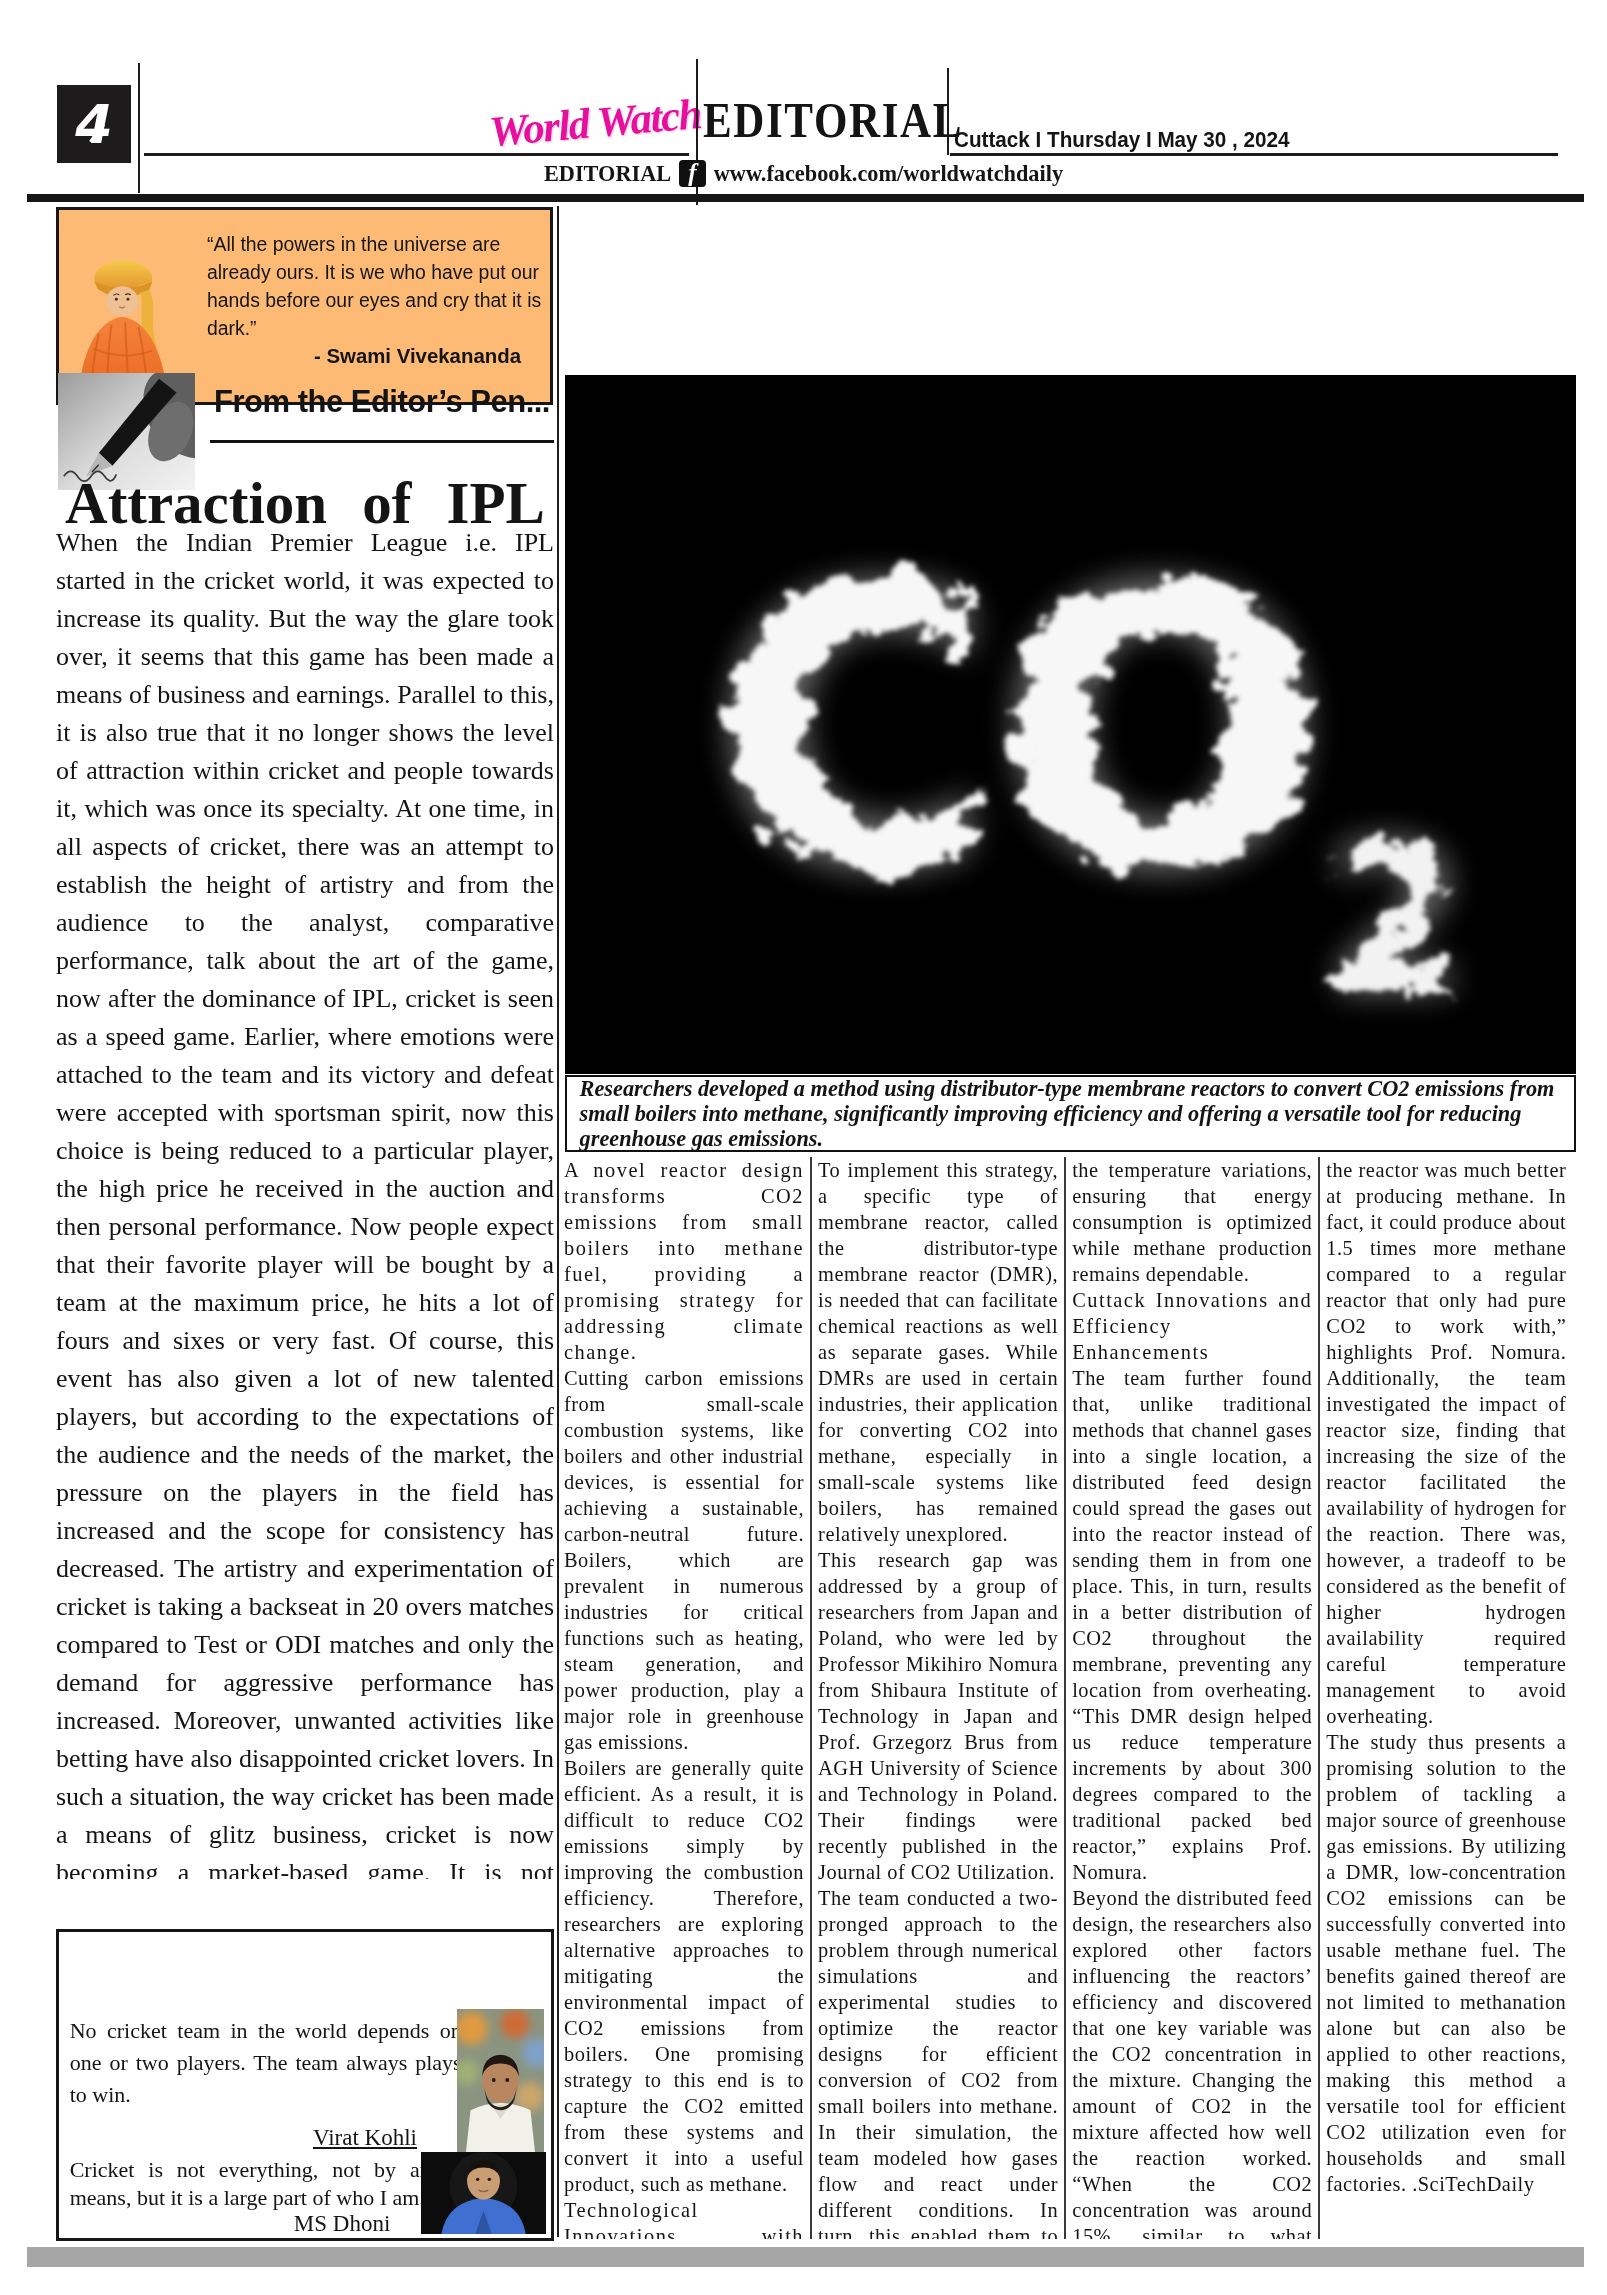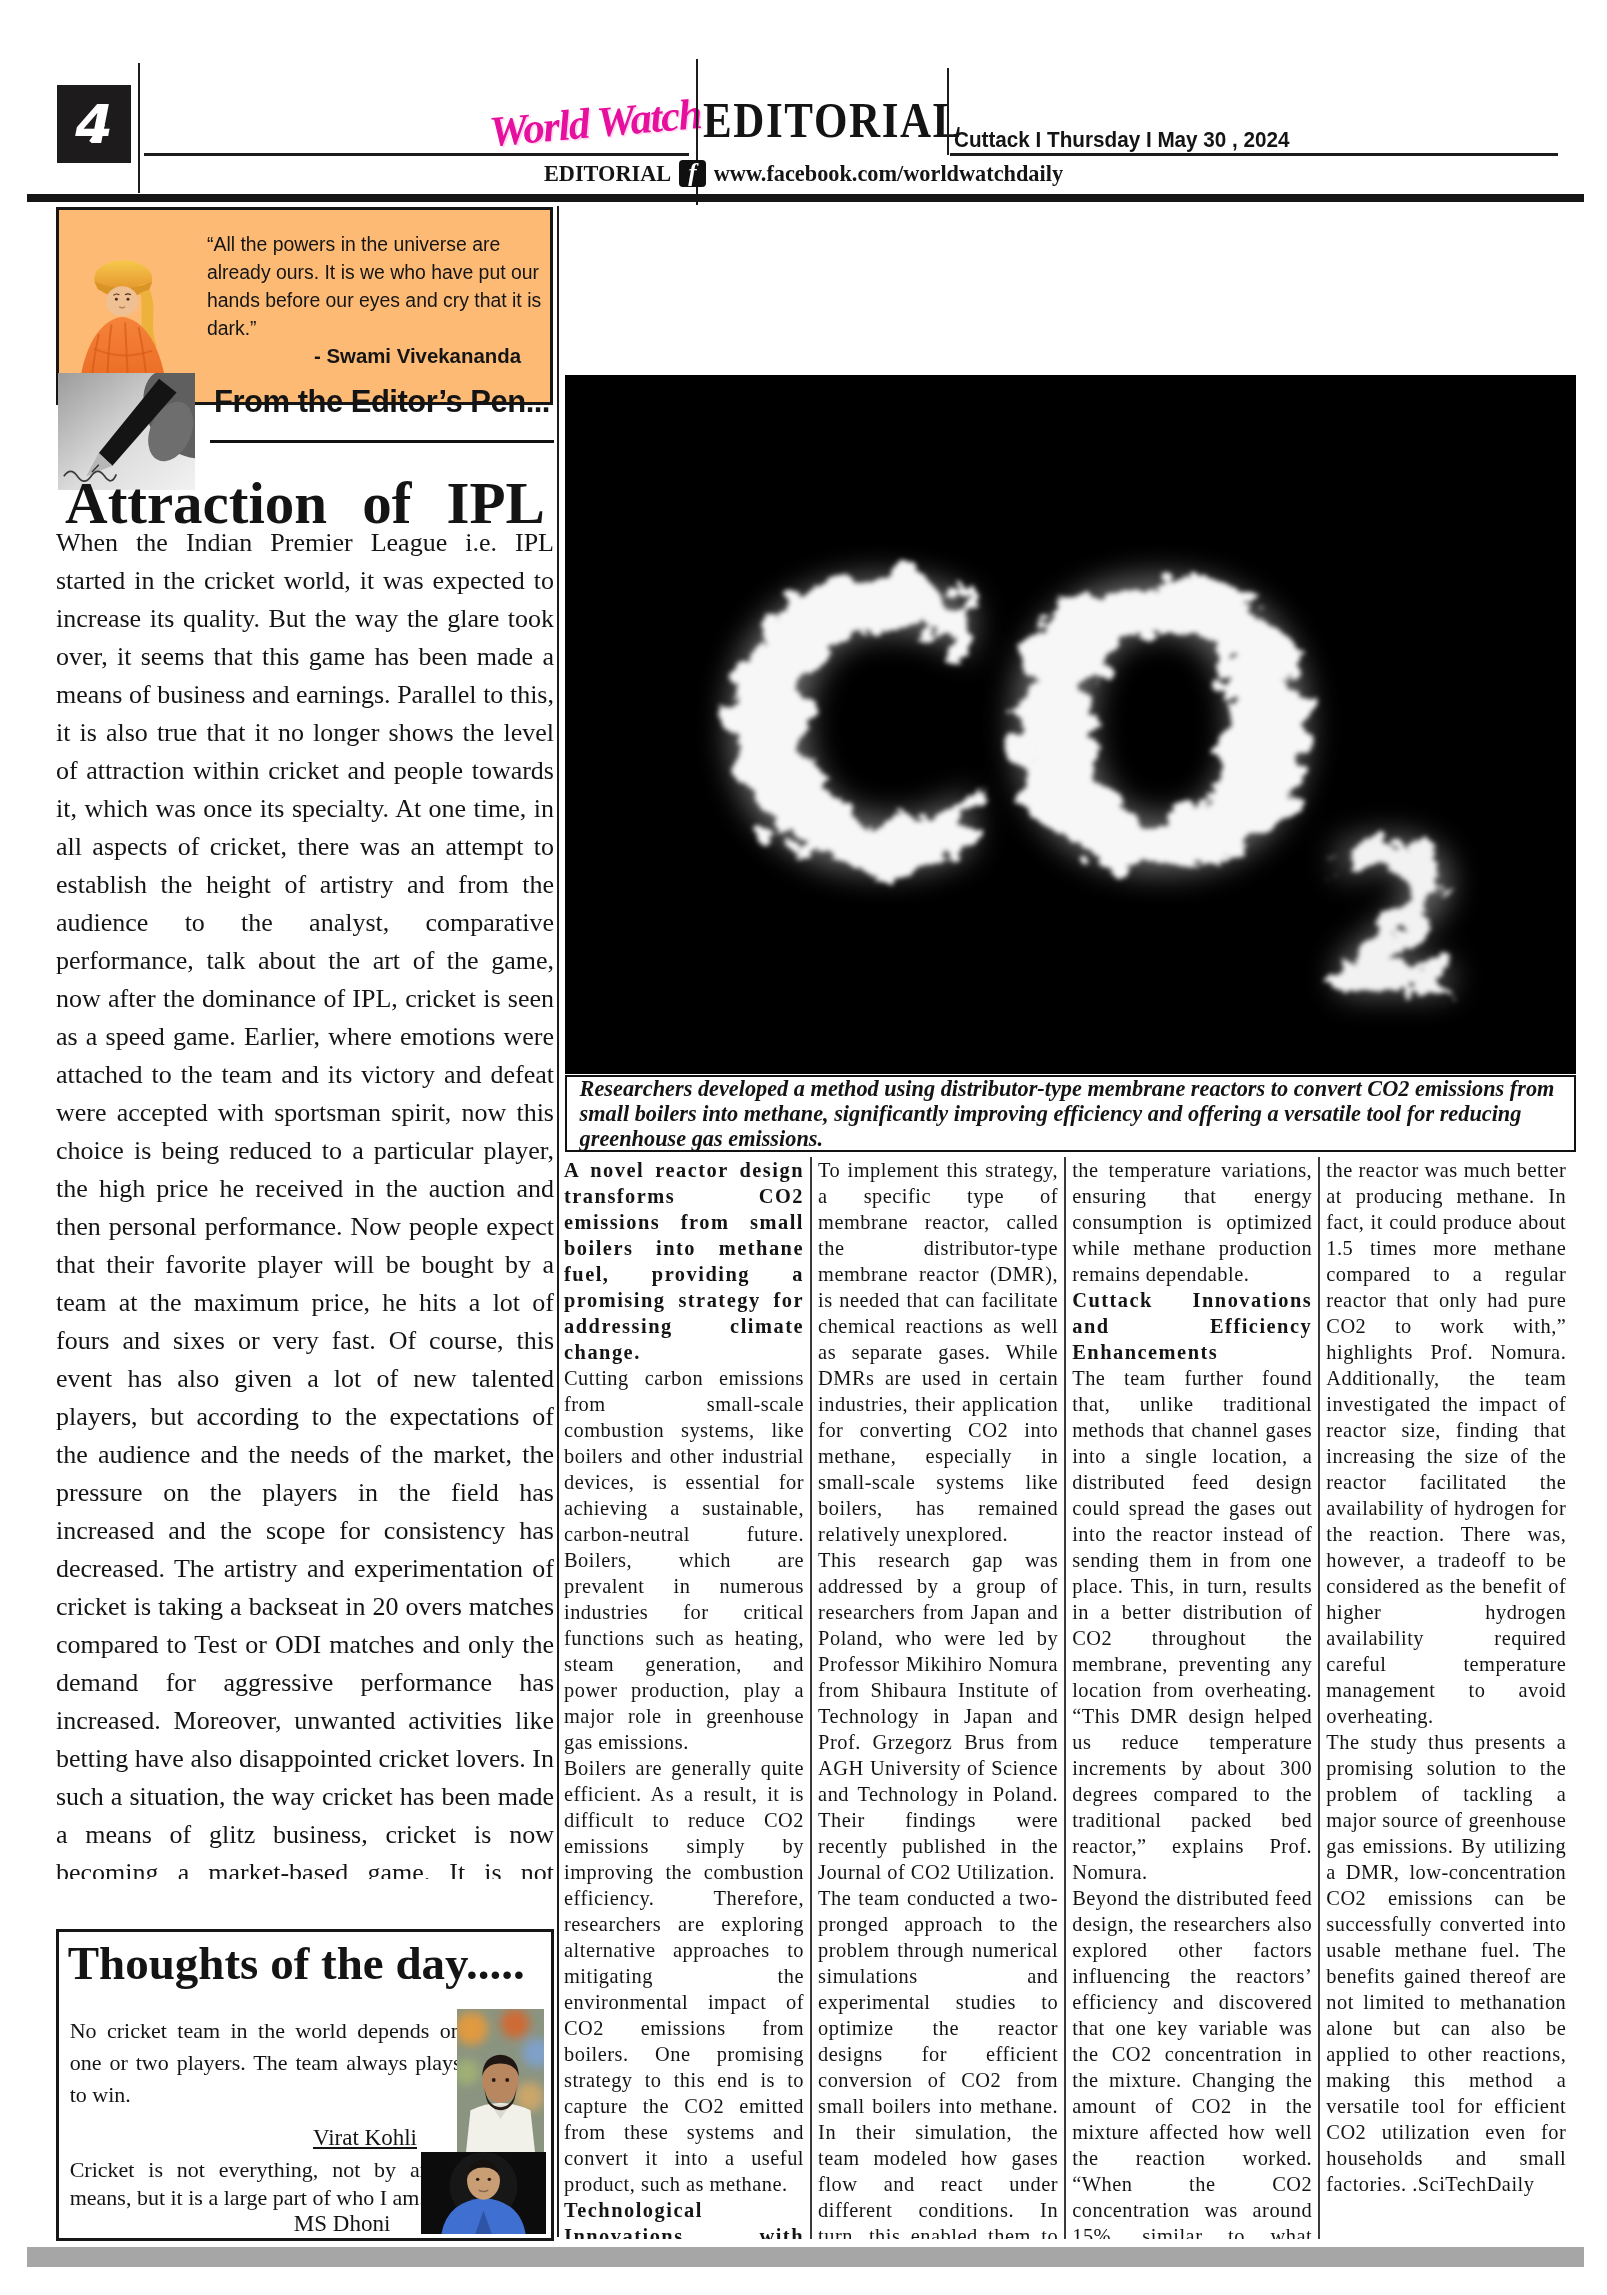--- a/index.html
+++ b/index.html
@@ -94,21 +94,21 @@
   }
   #caption-text { font:italic 700 22.3px/25px "Liberation Serif", serif; width:100%; }
 
   #columns { left:564px; top:1157px; width:1014px; height:1082px; display:flex; overflow:hidden; }
   .col { width:240px; overflow:hidden; }
   .col-rule { width:1.5px; background:#3a3a3a; margin:0 6.3px; }
   .para {
     font:400 20.4px/26px "Liberation Serif", serif; text-align:justify; letter-spacing:0.5px;
     margin:0 0 0 0;
   }
-  .para.bold { font-weight:700; letter-spacing:1.5px; }
+  .para.bold { font-weight:400; letter-spacing:1.5px; }
 
   #gray-bar { left:27px; top:2247px; width:1557px; height:20.4px; background:#a6a6a6; }
 </style>
 </head>
 <body>
 
 <div id="page">
 
   <div class="abs" id="page-number-box">
     <span>4</span>
@@ -175,21 +175,20 @@
     <line x1="84" y1="188" x2="70" y2="203" stroke="#333" stroke-width="3"></line>
     <path d="M12,212 q14,-20 28,0 t28,0 t28,0 t24,-4" stroke="#3a3a3a" stroke-width="3.5" fill="none"></path>
   </svg>
 
   <div class="abs" id="editors-pen">From the Editor’s Pen...</div>
 
   <div class="abs" id="ipl-title">Attraction of IPL</div>
   <div class="abs" id="ipl-body">When the Indian Premier League i.e. IPL started in the cricket world, it was expected to increase its quality. But the way the glare took over, it seems that this game has been made a means of business and earnings. Parallel to this, it is also true that it no longer shows the level of attraction within cricket and people towards it, which was once its specialty.  At one time, in all aspects of cricket, there was an attempt to establish the height of artistry and from the audience to the analyst, comparative performance, talk about the art of the game, now after the dominance of IPL, cricket is seen as a speed game. Earlier, where emotions were attached to the team and its victory and defeat were accepted with sportsman spirit, now this choice is being reduced to a particular player, the high price he received in the auction and then personal performance. Now people expect that their favorite player will be bought by a team at the maximum price, he hits a lot of fours and sixes or very fast. Of course, this event has also given a lot of new talented players, but according to the expectations of the audience and the needs of the market, the pressure on the players in the field has increased and the scope for consistency has decreased. The artistry and experimentation of cricket is taking a backseat in 20 overs matches compared to Test or ODI matches and only the demand for aggressive performance has increased. Moreover, unwanted activities like betting have also disappointed cricket lovers. In such a situation, the way cricket has been made a means of glitz business, cricket is now becoming a market-based game. It is not without reason that the glow of an event like IPL is now getting blurred.</div>
 
   <div class="abs" id="thoughts-box">
-    <div class="abs" id="thoughts-title">Thoughts of the day.....</div>
     <div class="abs" id="thought-1">No cricket team in the world depends on one or two players. The team always plays to win.</div>
     <div class="abs" id="thought-1-author">Virat Kohli</div>
     <svg class="abs" id="kohli-img" viewBox="0 0 180 300" preserveAspectRatio="none">
       <defs>
           <filter id="blurbg" x="-30%" y="-30%" width="160%" height="160%">
             <feGaussianBlur stdDeviation="10"></feGaussianBlur>
           </filter>
         </defs>
       <rect width="180" height="300" fill="#8a9480"></rect>
       <g filter="url(#blurbg)">

